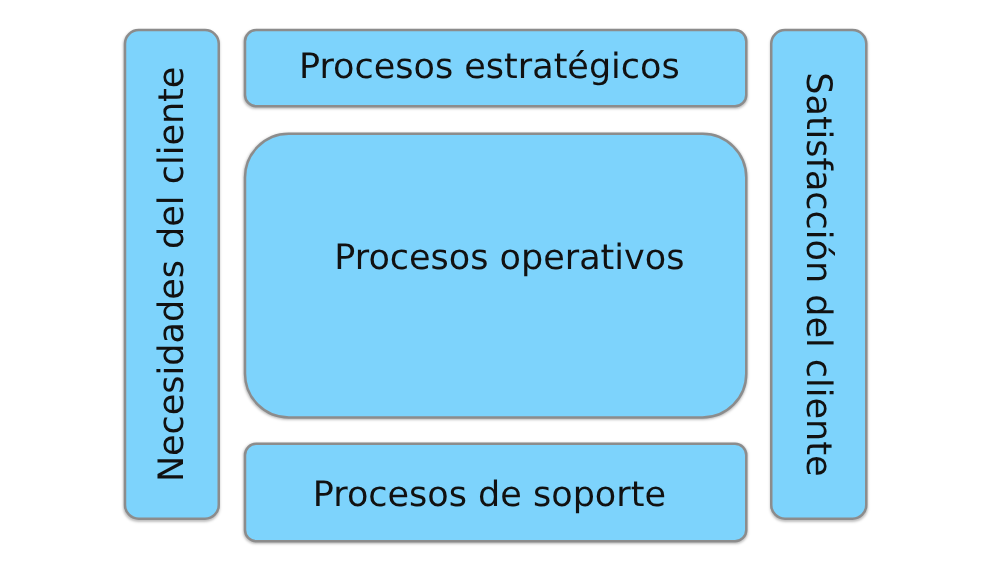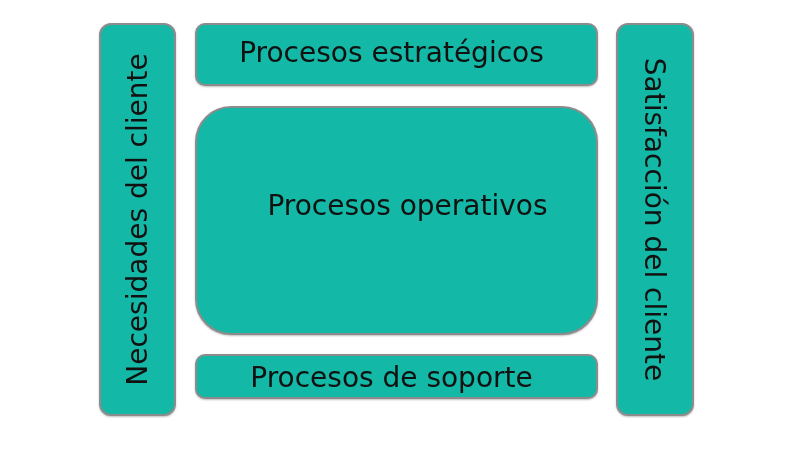--- a/index.html
+++ b/index.html
@@ -11,21 +11,21 @@
       width: 798px;
       height: 450px;
       position: relative;
       overflow: hidden;
       font-family: "DejaVu Sans", "Liberation Sans", sans-serif;
       color: #111111;
     }
     .box {
       position: absolute;
       box-sizing: border-box;
-      background: #14b8a6;
+      background: #7dd3fc;
       border: 2px solid #8c8c8c;
       box-shadow: 0 1px 2px rgba(0,0,0,0.25);
       display: flex;
       align-items: center;
       justify-content: center;
     }
     .label {
       font-size: 28px;
       white-space: nowrap;
       letter-spacing: 0;
@@ -41,21 +41,21 @@
     #top-box {
       left: 195px; top: 23px; width: 403px; height: 63px;
       border-radius: 10px;
     }
     #middle-box {
       left: 195px; top: 106px; width: 403px; height: 229px;
       border-radius: 36px;
       padding-left: 36px;
     }
     #bottom-box {
-      left: 195px; top: 354px; width: 403px; height: 45px;
+      left: 195px; top: 354px; width: 403px; height: 80px;
       border-radius: 10px;
     }
     .vert-up {
       transform: rotate(-90deg);
     }
     .vert-down {
       transform: rotate(90deg);
     }
     #top-box .label { margin-left: -10px; margin-top: -4px; }
     #middle-box .label { margin-left: -14px; margin-top: -30px; }

